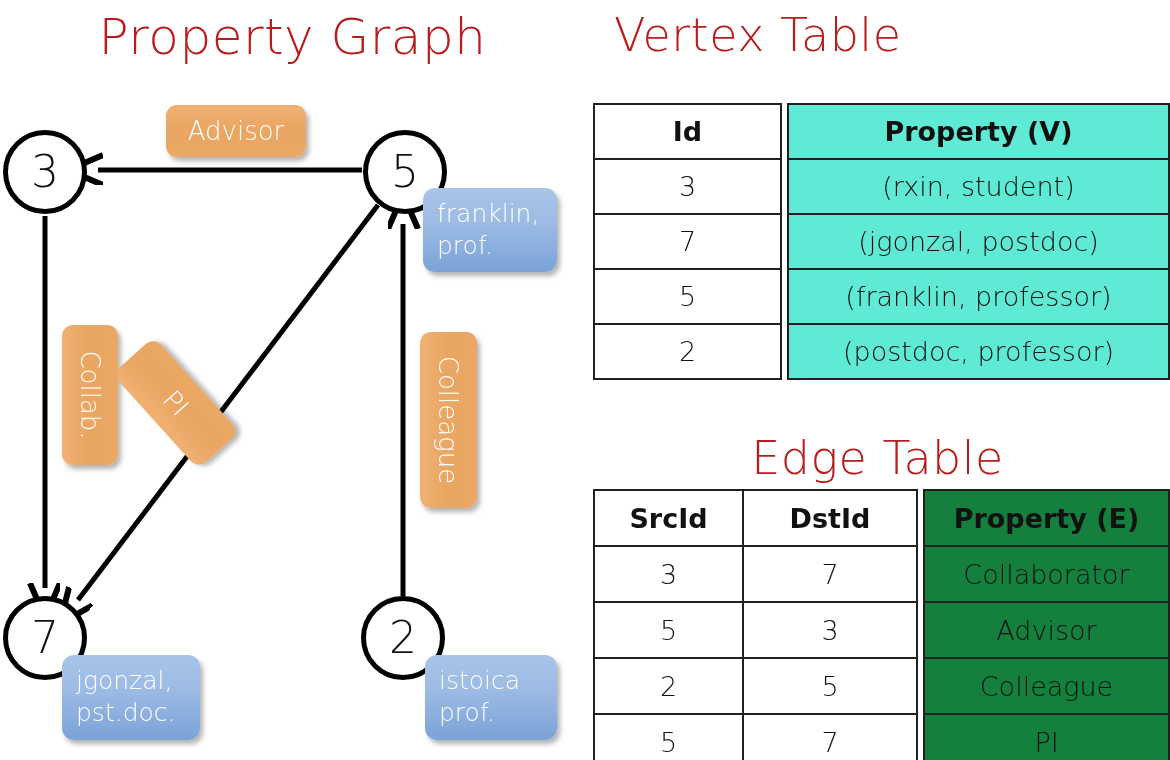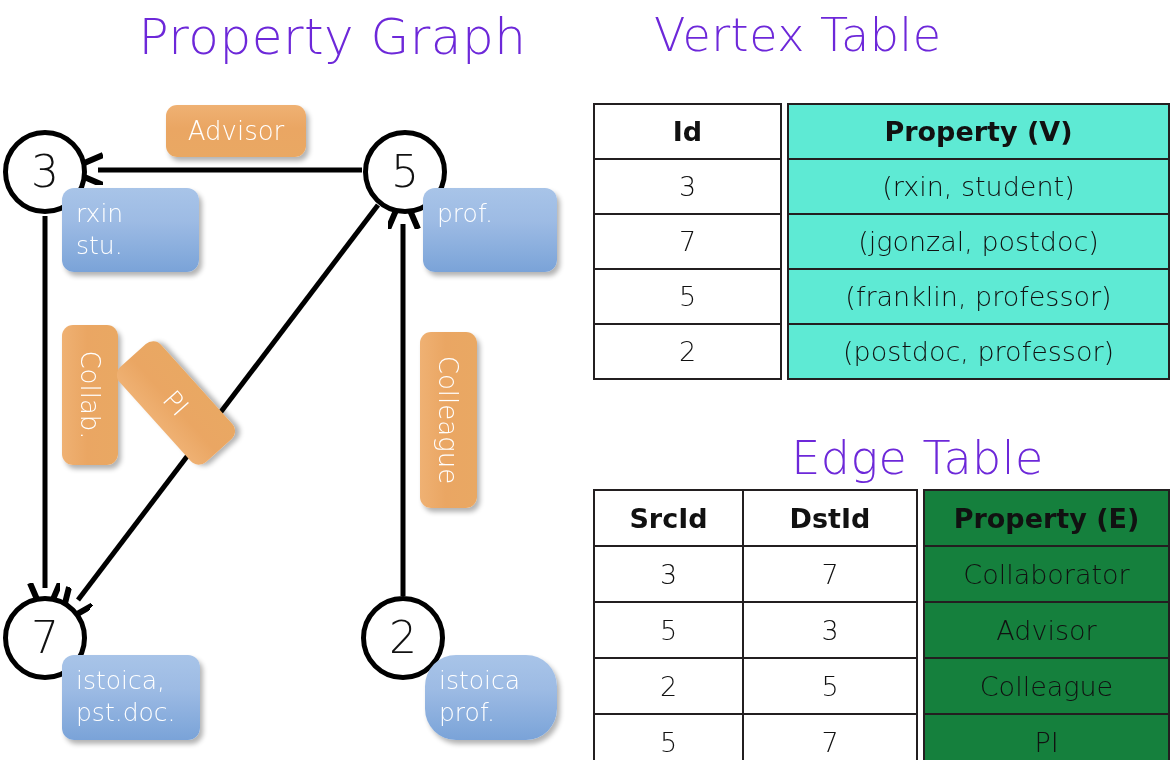--- a/index.html
+++ b/index.html
@@ -14,24 +14,23 @@
     overflow: hidden;
     font-family: "Liberation Sans", sans-serif;
     color: #111111;
   }
 
   
   .title {
     position: absolute;
     font-family: "DejaVu Sans", sans-serif;
     font-weight: 300;
-    color: #6d28d9;
+    color: #b91c1c;
     white-space: nowrap;
     letter-spacing: 0.5px;
-    padding-left: 40px;
   }
   #title-property-graph {
     left: 0px; top: 8px; width: 585px;
     text-align: center;
     font-size: 50px;
   }
   #title-vertex-table {
     left: 614px; top: 8px; width: 585px;
     text-align: left;
     font-size: 46px;
@@ -166,35 +165,32 @@
     <line x1="378" y1="205" x2="78" y2="600" stroke="#000000" stroke-width="5" marker-end="url(#arrowhead)"></line>
 
     <line x1="403" y1="596" x2="403" y2="224" stroke="#000000" stroke-width="5" marker-end="url(#arrowhead)"></line>
   </svg>
 
   <div class="vertex-node" style="left:3px; top:130px;">3</div>
   <div class="vertex-node" style="left:363px; top:130px;">5</div>
   <div class="vertex-node" style="left:3px; top:596px;">7</div>
   <div class="vertex-node" style="left:361px; top:596px;">2</div>
 
-  <div class="prop-box" style="left:62px; top:188px; width:137px; height:84px;">
-    <span>rxin</span>
-    <span>stu.</span>
-  </div>
 
   <div class="prop-box" style="left:423px; top:188px; width:134px; height:84px;">
+    <span>franklin,</span>
     <span>prof.</span>
   </div>
 
   <div class="prop-box" style="left:62px; top:655px; width:138px; height:85px;">
-    <span>istoica,</span>
+    <span>jgonzal,</span>
     <span>pst.doc.</span>
   </div>
 
-  <div class="prop-box" style="left:425px; top:655px; width:132px; height:85px;border-radius:31px;">
+  <div class="prop-box" style="left:425px; top:655px; width:132px; height:85px;">
     <span>istoica</span>
     <span>prof.</span>
   </div>
 
   <div class="edge-label" style="left:166px; top:105px; width:140px; height:52px;">
     <span>Advisor</span>
   </div>
 
   <div class="edge-label vertical-label" style="left:62px; top:325px; width:56px; height:140px;">
     <span class="vtext">Collab.</span>

